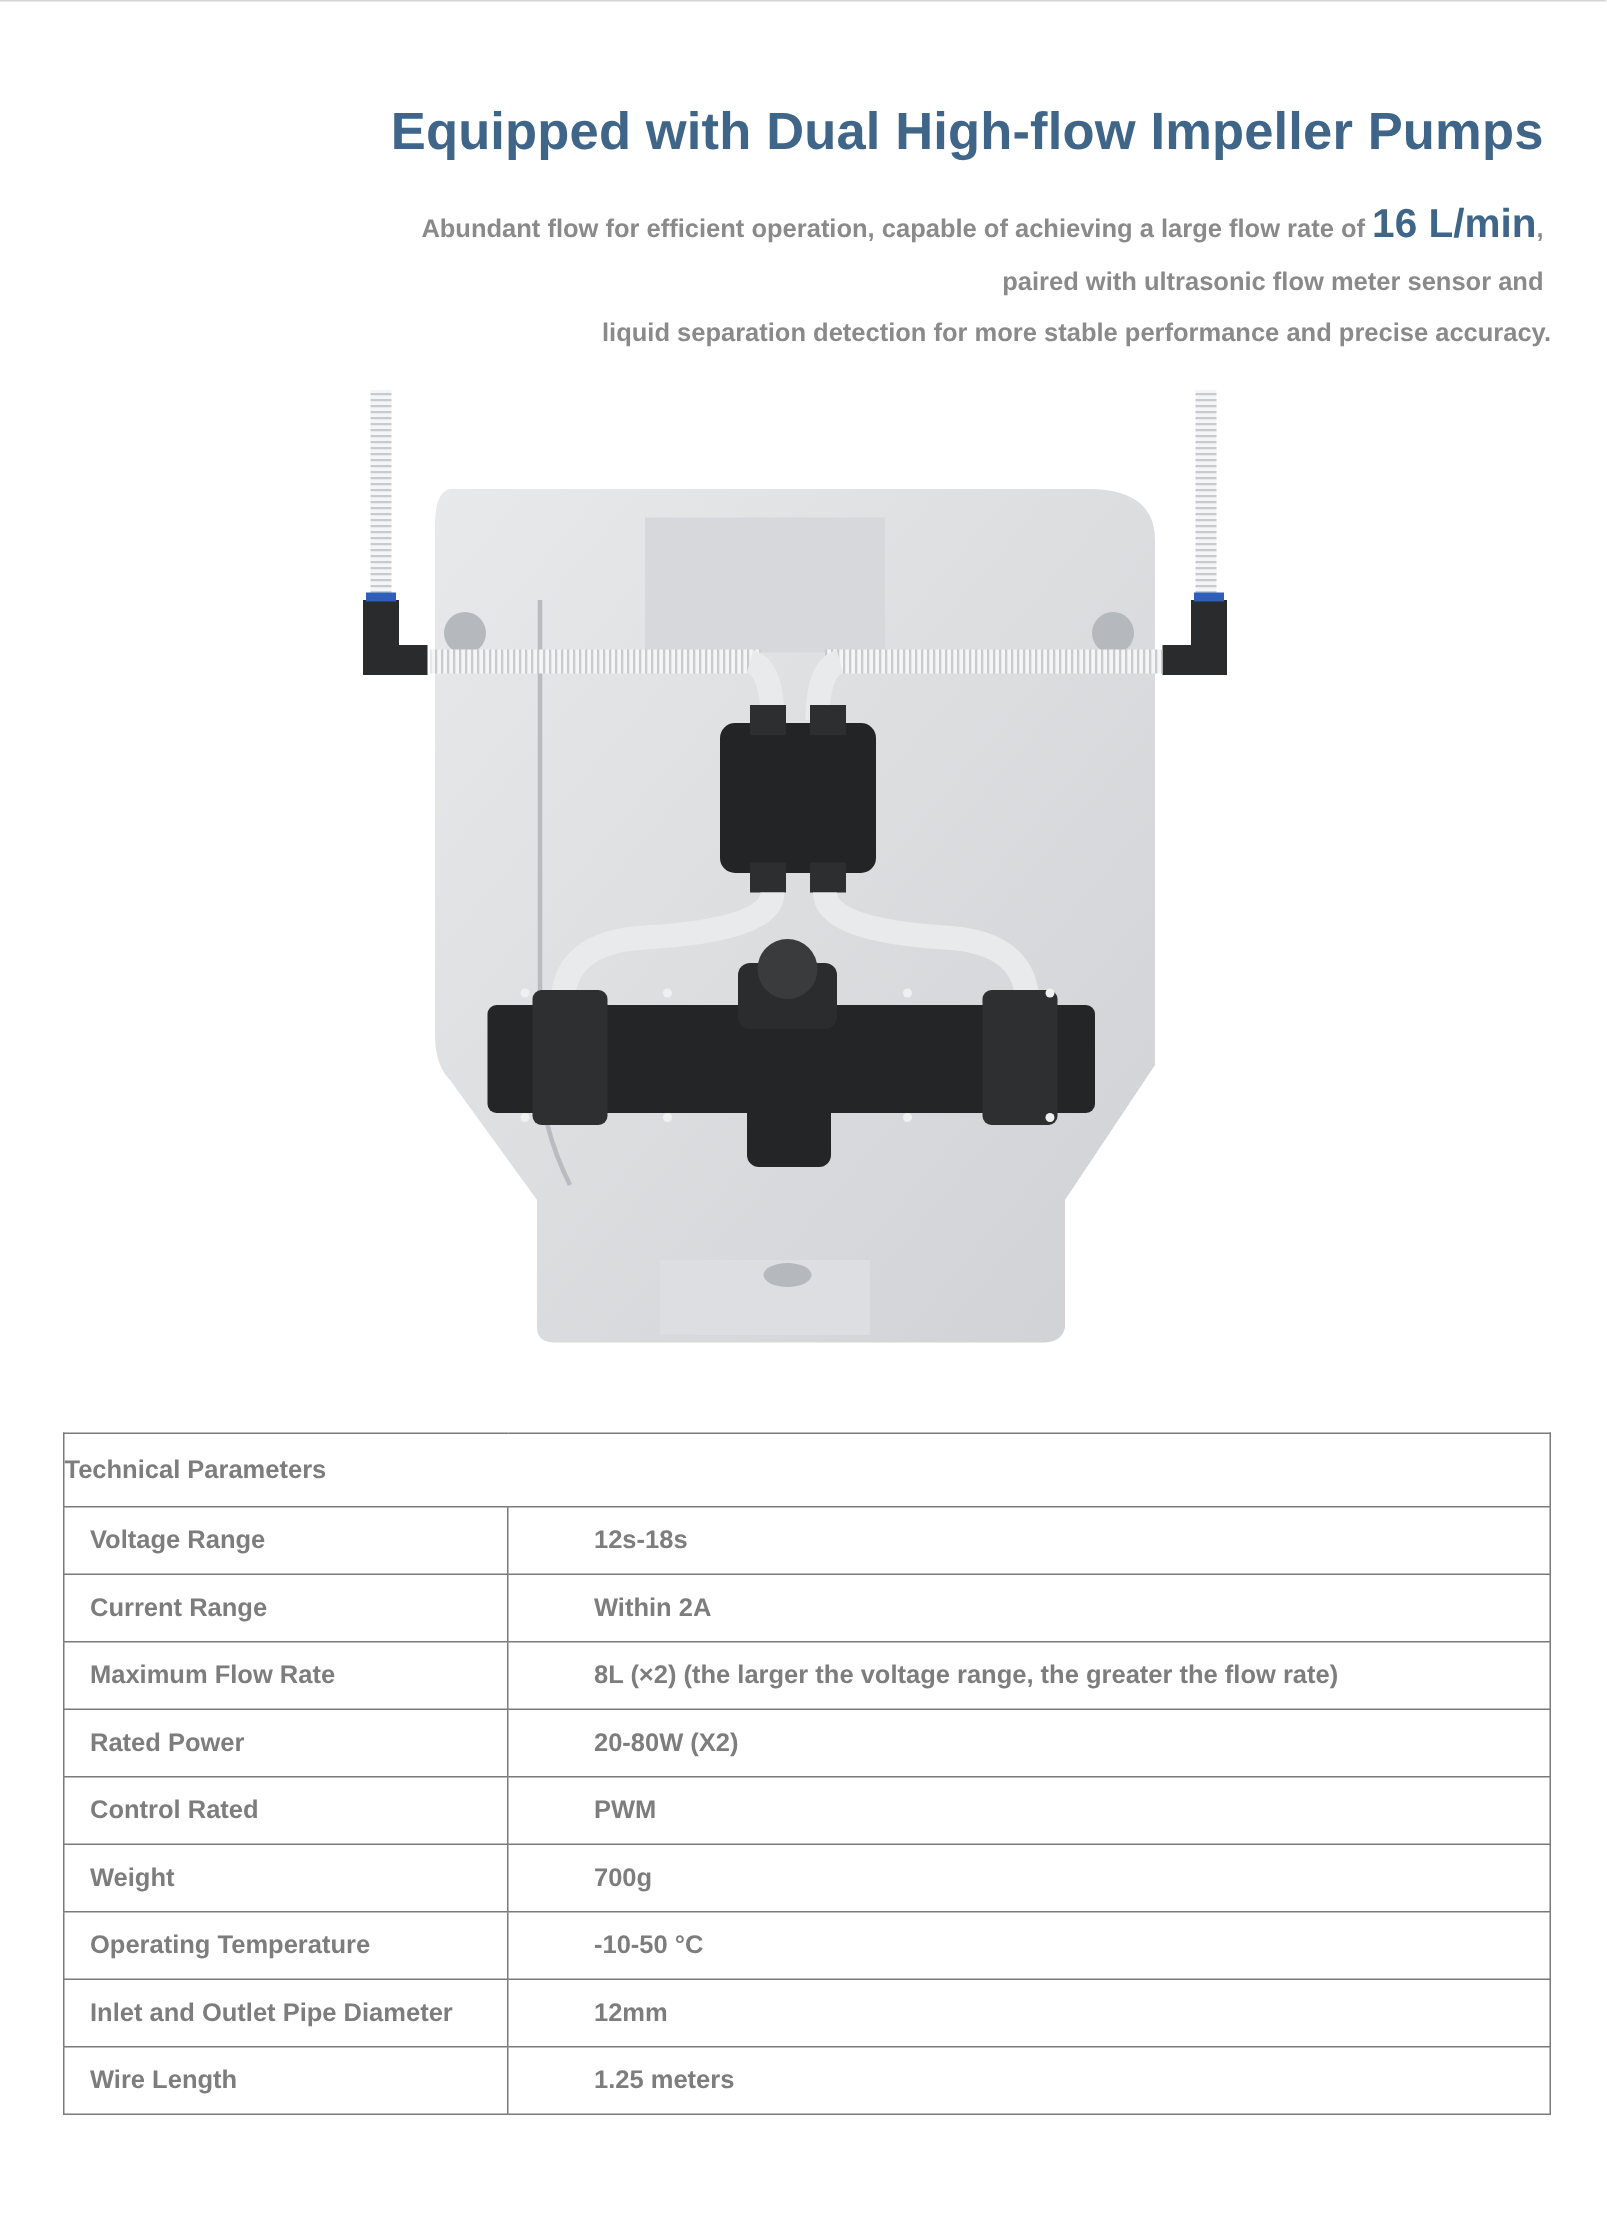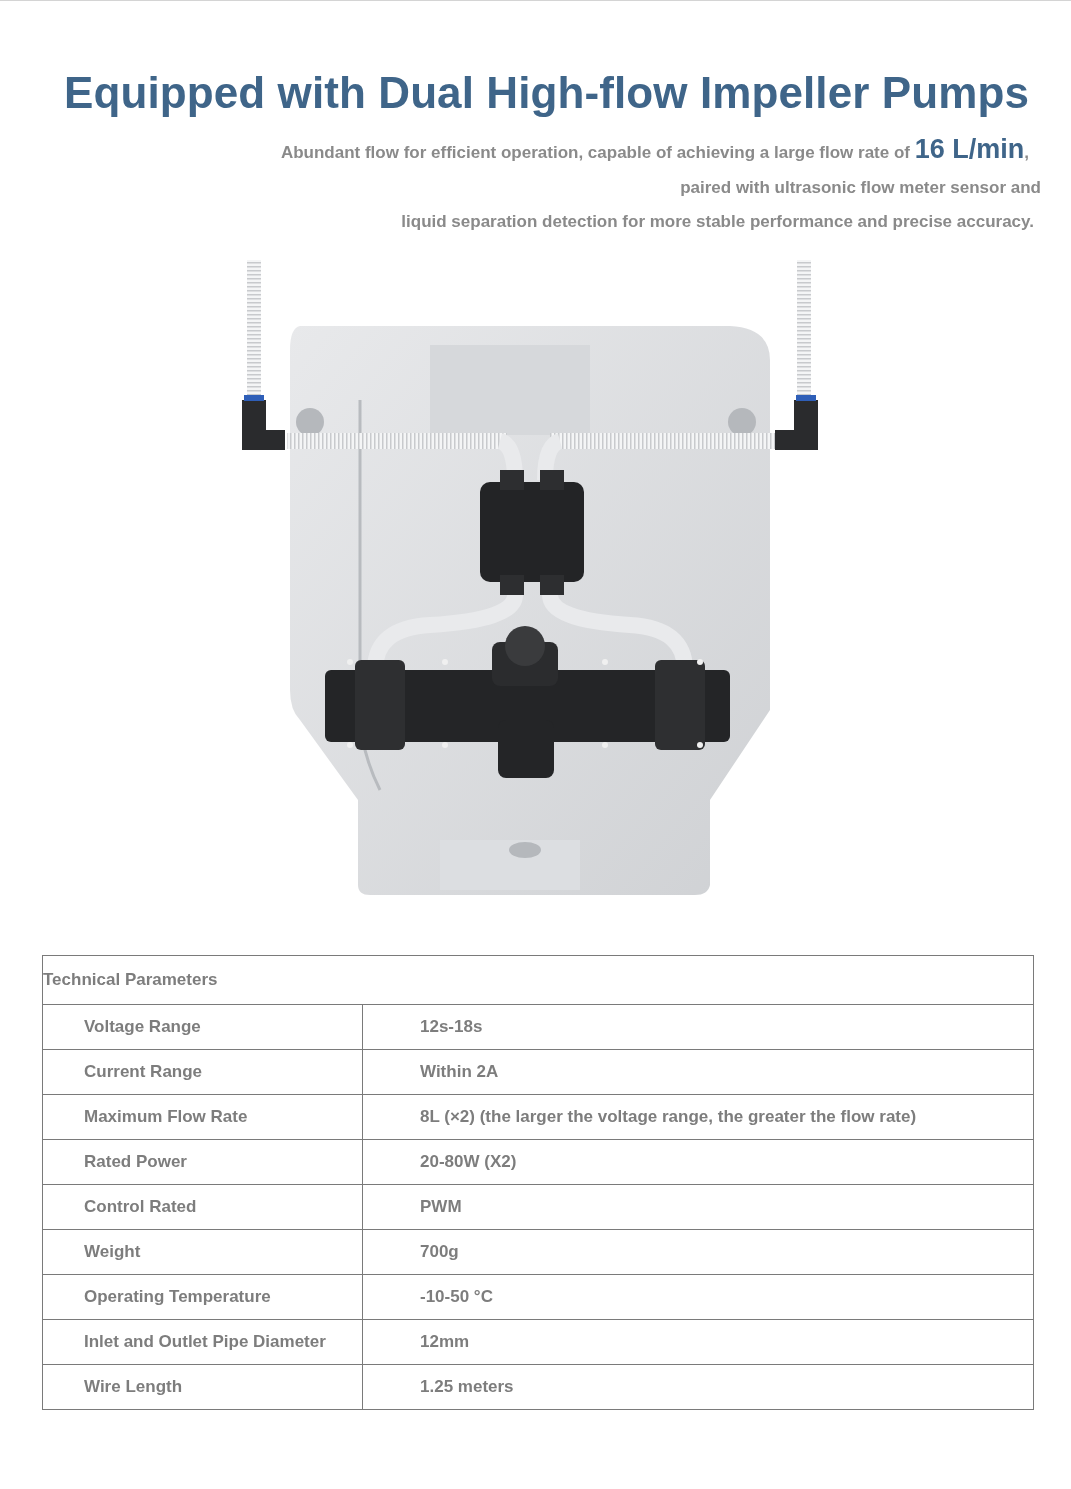--- a/index.html
+++ b/index.html
@@ -1,28 +1,28 @@
 <!DOCTYPE html>
 <html><head>
 <meta charset="utf-8">
 <style>
   html, body { margin:0; padding:0; background:#fff; }
   body { width:1071px; height:1489px; position:relative; overflow:hidden; font-family:"Liberation Sans", sans-serif; }
   .topline { position:absolute; left:0; top:0; width:1071px; height:1px; background:#d4d4d4; }
-  .title { position:absolute; right:42px; top:68px; font-size:44px; font-weight:bold; color:#3f6589; white-space:nowrap; letter-spacing:0.1px; }
+  .title { position:absolute; right:42px; top:68px; font-size:35px; font-weight:bold; color:#3f6589; white-space:nowrap; letter-spacing:0.1px; }
   .sub { position:absolute; color:#8a8a8a; font-size:17px; font-weight:bold; white-space:nowrap; }
   .sub1 { right:42px; top:134px; }
   .sub1 .hl { color:#3f6589; font-size:27px; }
-  .sub2 { right:30px; top:178px; }
+  .sub2 { right:42px; top:178px; }
   .sub3 { right:37px; top:212px; }
   .product { position:absolute; left:230px; top:250px; width:600px; height:660px; }
   .specs { position:absolute; left:42px; top:955px; width:992px; border-collapse:collapse; }
   .specs td, .specs th { border:1.5px solid #7a7a7a; color:#7d7d7d; font-size:17px; font-weight:bold; height:44px; padding:0; }
   .specs th { text-align:left; height:48px; font-weight:bold; }
-  .specs td.k { width:278px; padding-left:41px; }
+  .specs td.k { width:278px; padding-left:17px; }
   .specs td.v { padding-left:57px;margin-left:24px; }
 </style>
 </head>
 <body>
 
 <div class="topline"></div>
 
 <div class="title">Equipped with Dual High-flow Impeller Pumps</div>
 
 <div class="sub sub1"><span>Abundant flow for efficient operation, capable of achieving a large flow rate of </span><span class="hl">16 L/min</span><span>,</span></div>

